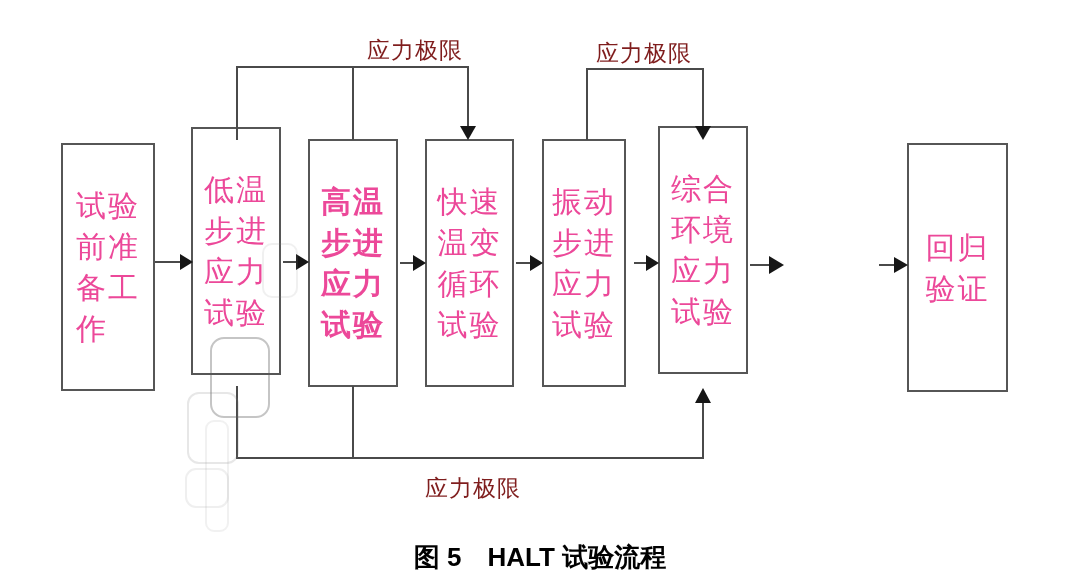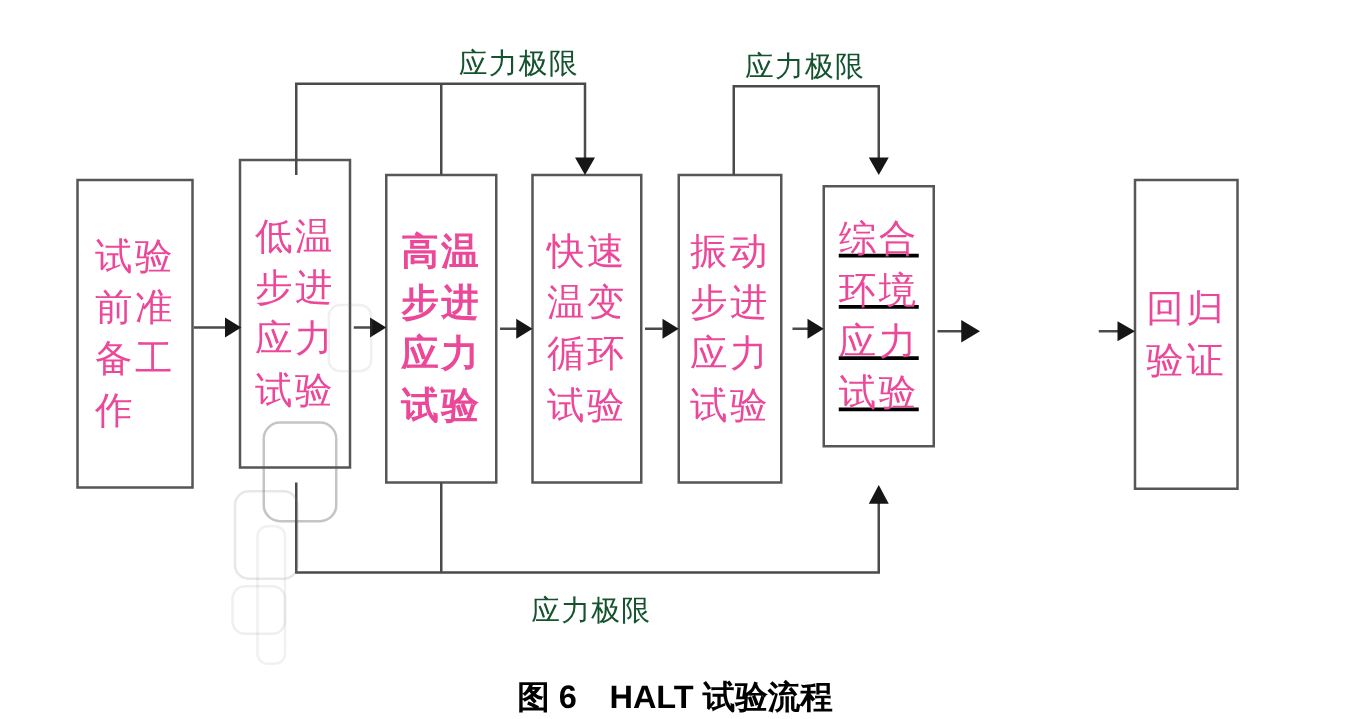--- a/index.html
+++ b/index.html
@@ -35,21 +35,21 @@
     line-height: 41px;
     letter-spacing: 2px;
     color: #ec4899;
   }
   .anno {
     position: absolute;
     width: 130px;
     text-align: center;
     font-size: 23px;
     letter-spacing: 1px;
-    color: #14532d;
+    color: #7f1d1d;
     z-index: 4;
   }
   .caption {
     position: absolute;
     left: 0; right: 0;
     top: 540px;
     text-align: center;
     font-family: "Liberation Sans", sans-serif;
     font-weight: bold;
     font-size: 26px;
@@ -62,23 +62,23 @@
   .wm-b { left: 187px; top: 392px; width: 52px; height: 72px; border: 2px solid rgba(120,120,120,0.18); border-radius: 12px; }
   .wm-c { left: 205px; top: 420px; width: 24px; height: 112px; border: 2px solid rgba(140,140,140,0.12); border-radius: 9px; }
   .wm-d { left: 185px; top: 468px; width: 44px; height: 40px; border: 2px solid rgba(140,140,140,0.14); border-radius: 11px; }
   .wm-e { left: 262px; top: 243px; width: 36px; height: 55px; border: 2px solid rgba(140,140,140,0.13); border-radius: 10px; }
   
   .n1 { left: 61px;  top: 143px; width: 94px; height: 248px; }
   .n2 { left: 191px; top: 127px; width: 90px; height: 248px; }
   .n3 { left: 308px; top: 139px; width: 90px; height: 248px; font-weight: bold; }
   .n4 { left: 425px; top: 139px; width: 89px; height: 248px; }
   .n5 { left: 542px; top: 139px; width: 84px; height: 248px; }
-  .n6 { left: 658px; top: 148px; width: 90px; height: 210px; text-decoration: underline; }
+  .n6 { left: 658px; top: 126px; width: 90px; height: 248px; }
   .n7 { left: 782px; top: 143px; width: 95px; height: 249px; }
-  .n8 { left: 907px; top: 143px; width: 84px; height: 249px; }
+  .n8 { left: 907px; top: 143px; width: 101px; height: 249px; }
   .anno-1 { left: 350px; top: 35px; }
   .anno-2 { left: 579px; top: 38px; }
   .anno-3 { left: 408px; top: 473px; }
 </style>
 </head>
 <body>
 
 <div class="canvas">
 
   <svg class="connectors" viewBox="0 0 1080 575" xmlns="http://www.w3.org/2000/svg">
@@ -176,15 +176,15 @@
   <div class="anno anno-3">应力极限</div>
 
   <div class="watermark">
     <div class="wm-shape wm-a"></div>
     <div class="wm-shape wm-b"></div>
     <div class="wm-shape wm-c"></div>
     <div class="wm-shape wm-d"></div>
     <div class="wm-shape wm-e"></div>
   </div>
 
-  <div class="caption">图 6　HALT 试验流程</div>
+  <div class="caption">图 5　HALT 试验流程</div>
 
 </div>
 
 </body></html>

